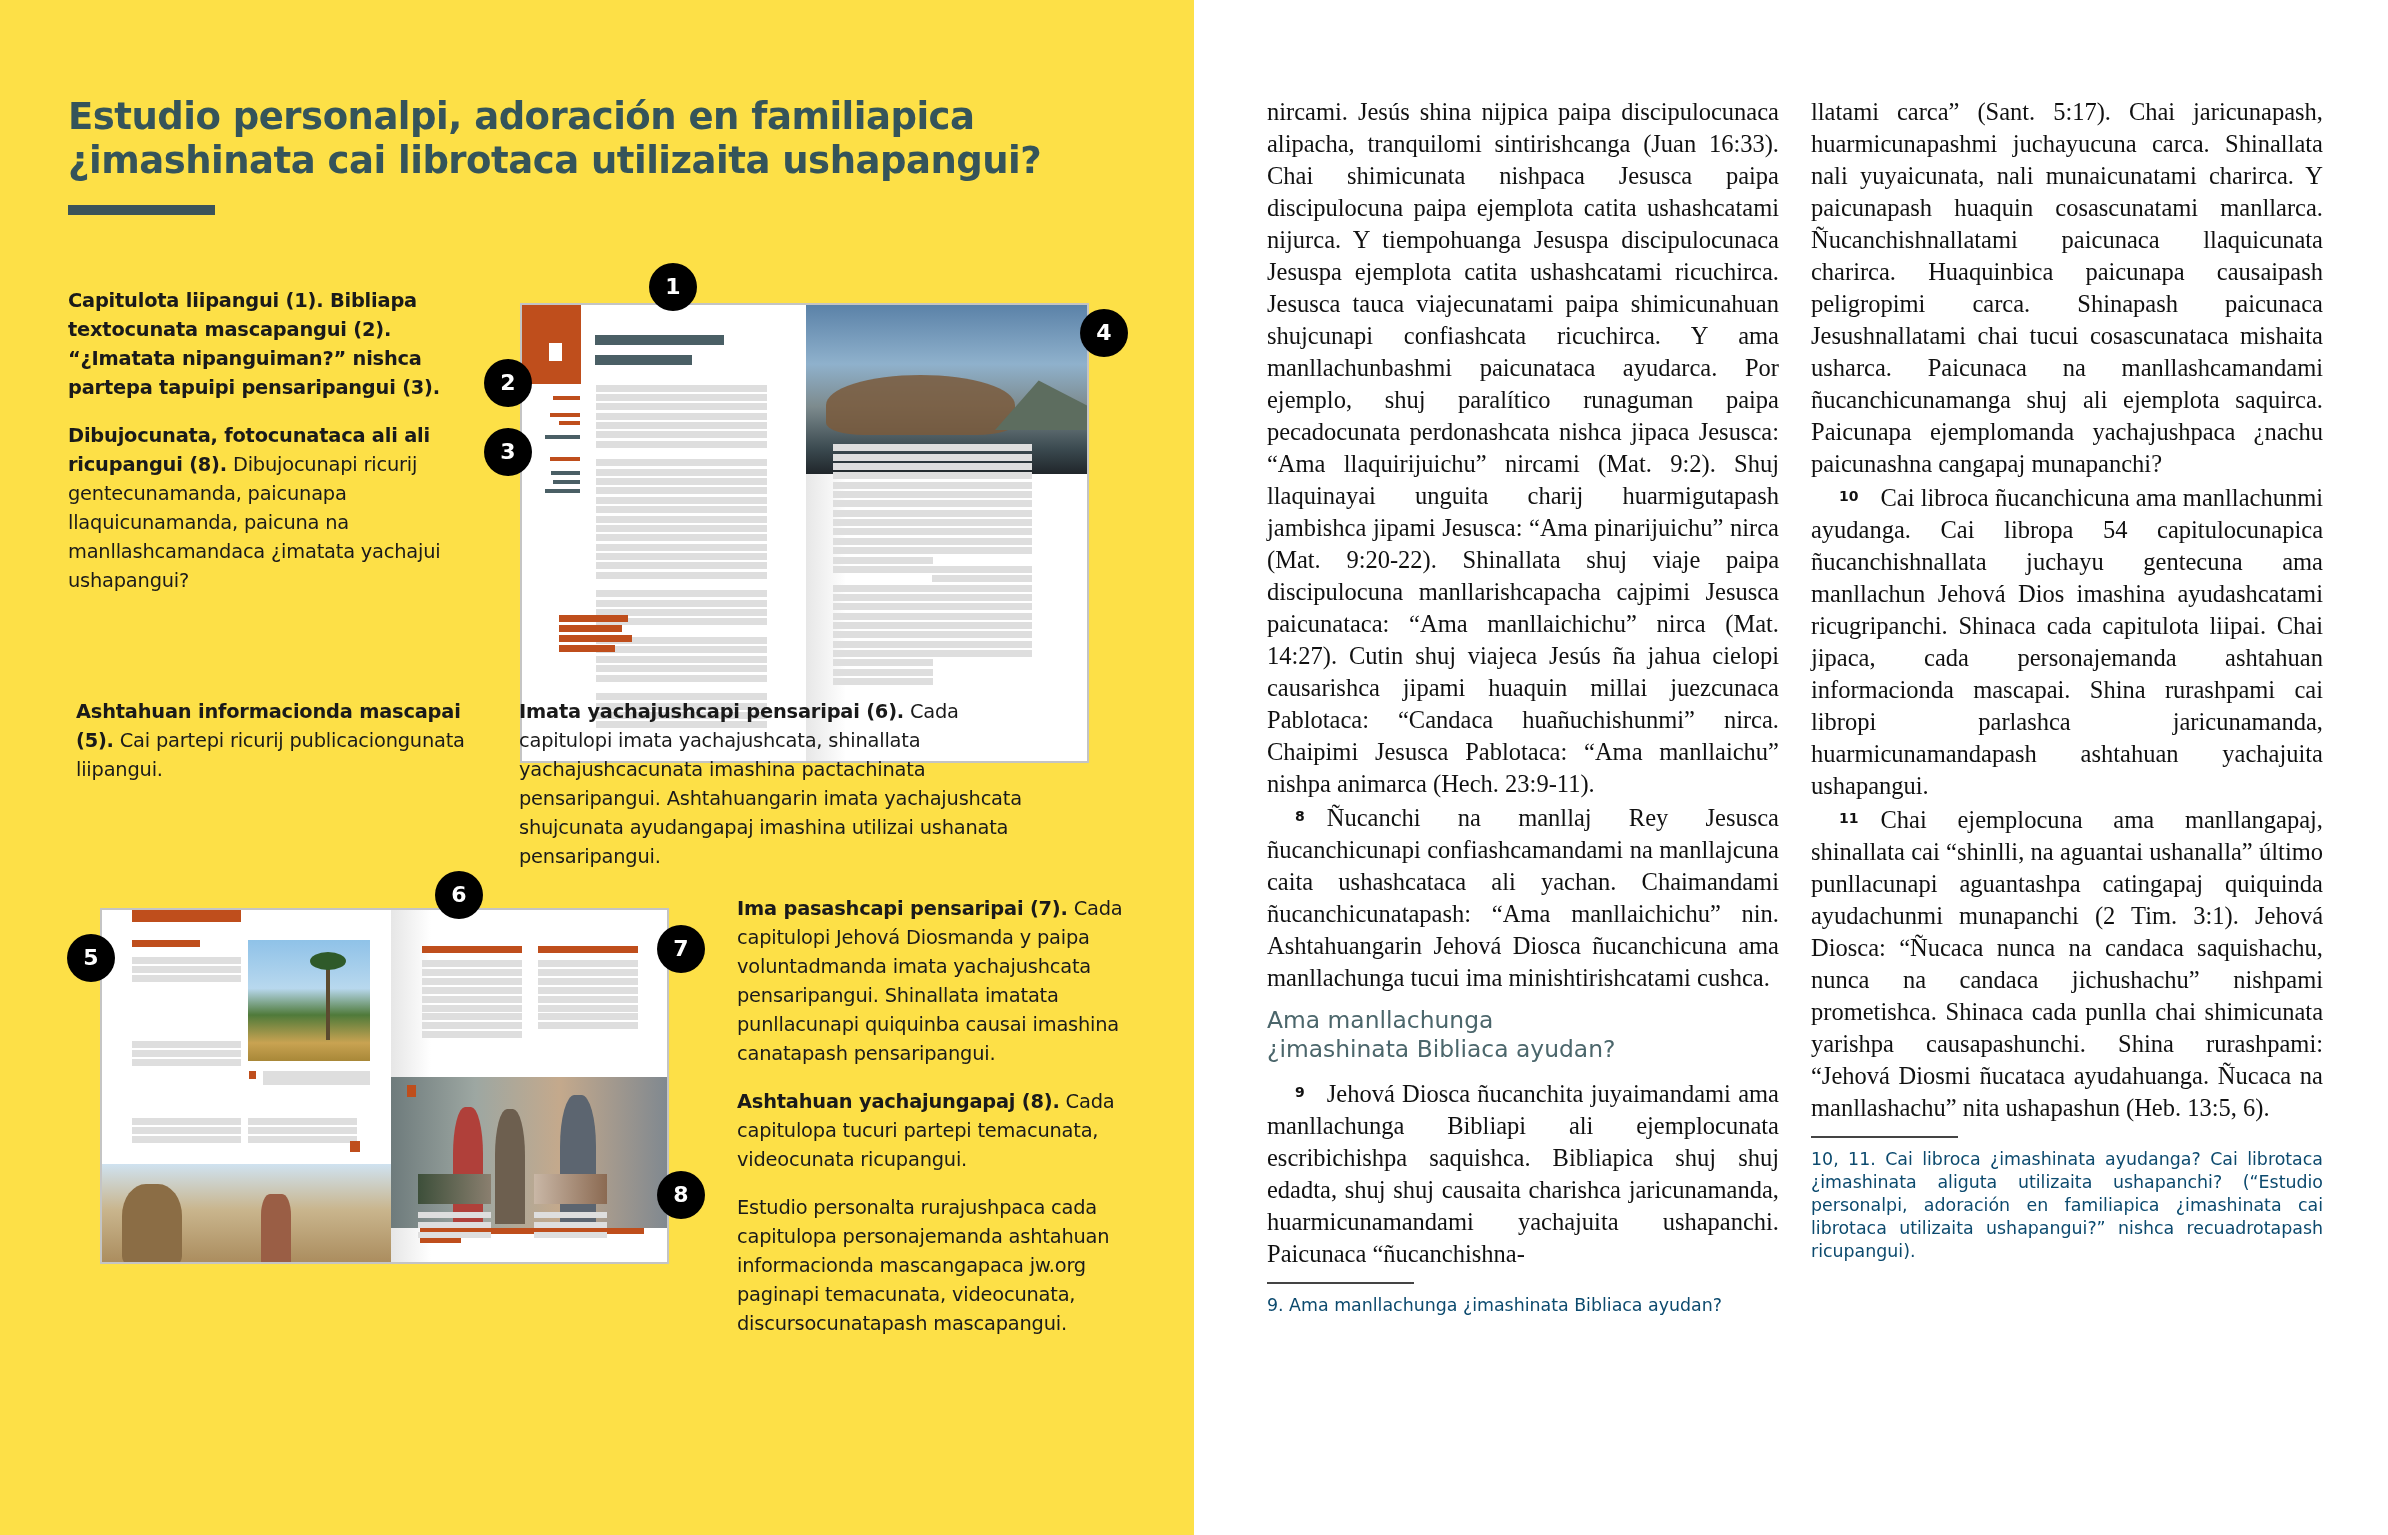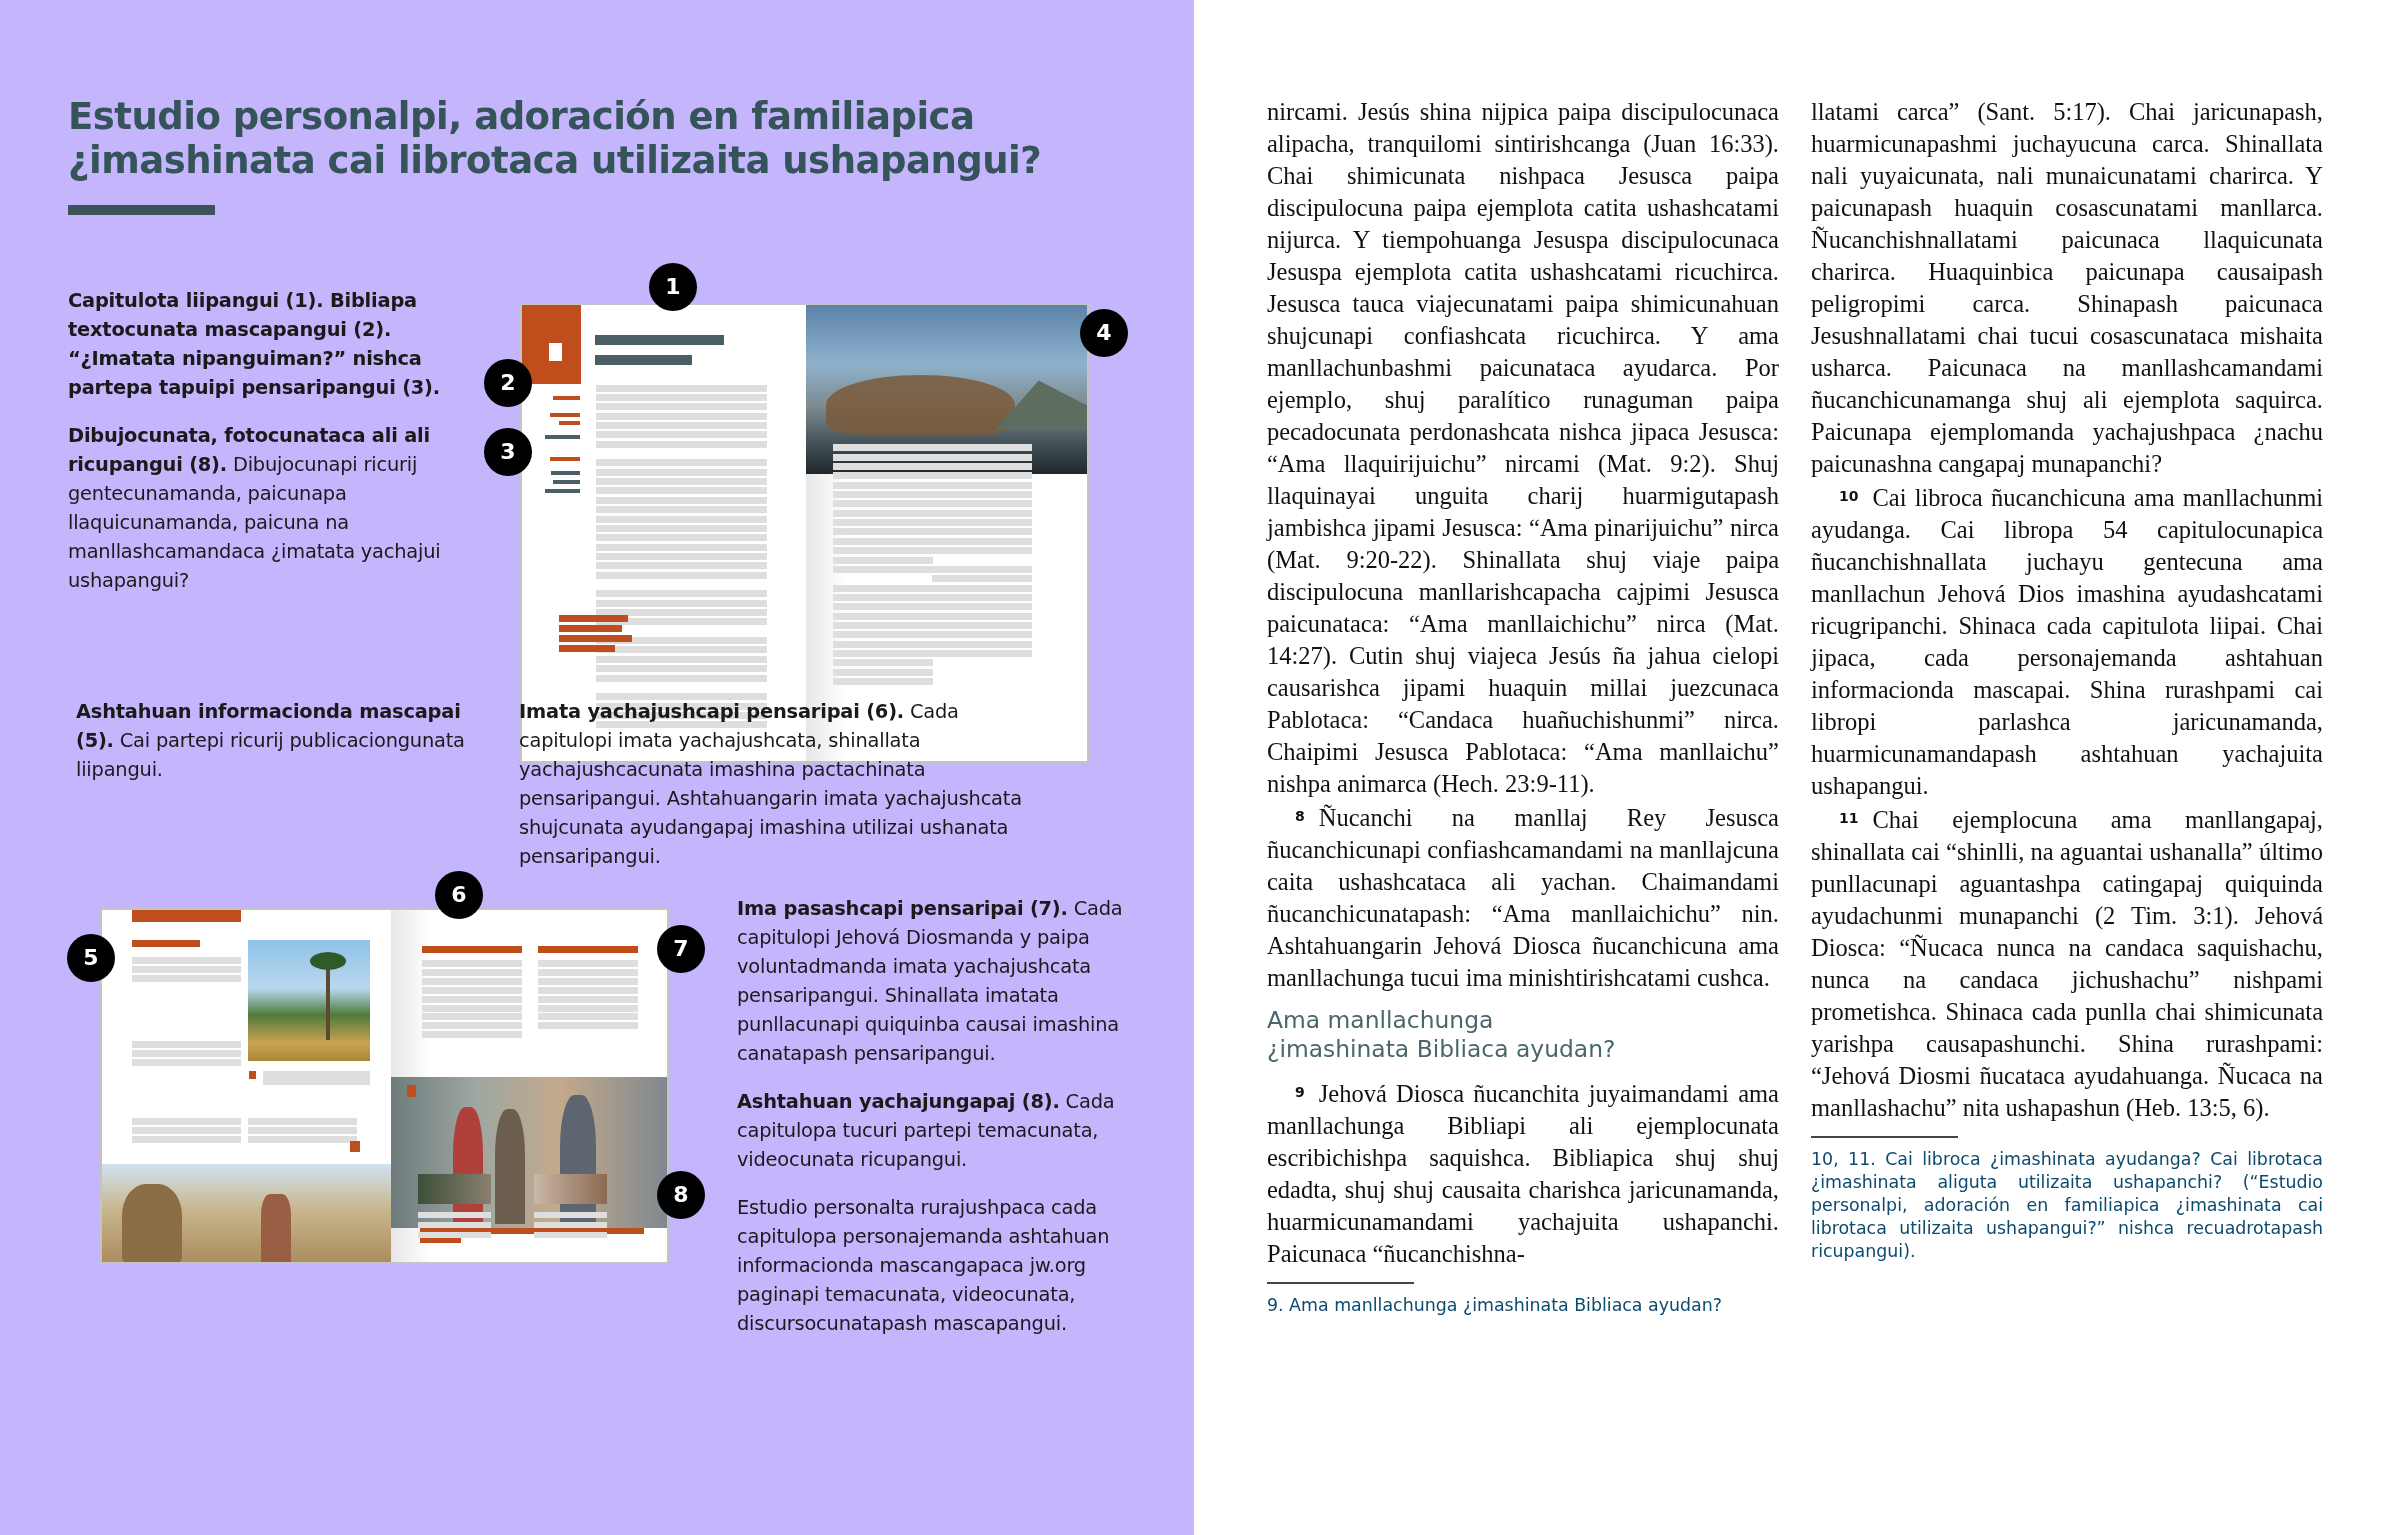--- a/index.html
+++ b/index.html
@@ -1,39 +1,39 @@
 <!DOCTYPE html>
 <html><head>
 <meta charset="utf-8">
 <style>
   * { box-sizing: border-box; margin: 0; padding: 0; }
   html, body { width: 2388px; height: 1535px; overflow: hidden; background: #fff; }
   body { position: relative; font-family: "DejaVu Sans", sans-serif; color: #111; }
 
-  #left-page { position: absolute; left: 0; top: 0; width: 1194px; height: 1535px; background: #c4b5fd; text-decoration: underline; }
+  #left-page { position: absolute; left: 0; top: 0; width: 1194px; height: 1535px; background: #fde047; text-decoration: underline; }
   #right-page { position: absolute; left: 1194px; top: 0; width: 1194px; height: 1535px; background: #fff; }
 
   .title { position: absolute; left: 68px; top: 95px; width: 995px; font-family: "DejaVu Sans", sans-serif; font-size: 37px; line-height: 44px; color: #35545a; letter-spacing: -0.5px; }
   .title-rule { position: absolute; left: 68px; top: 205px; width: 147px; height: 10px; background: #3c5459; }
 
   .note { position: absolute; font-size: 19.4px; line-height: 29px; color: #1a1a1a; letter-spacing: -0.2px; }
   .note p { margin-bottom: 19px; }
   .note b { font-weight: bold; }
 
   .mock { position: absolute; background: #fff; border: 2px solid #c4c4c4; overflow: hidden; }
   .badge { position: absolute; width: 48px; height: 48px; border-radius: 50%; background: #000; color: #fff; font-family: "DejaVu Sans", sans-serif; font-weight: bold; font-size: 22px; line-height: 48px; text-align: center; z-index: 5; }
 
   .g { position: absolute; height: 7px; background: #dedede; }
   .o { position: absolute; background: #bf4e1c; }
   .s { position: absolute; background: #4a5f65; }
 
   .col { position: absolute; font-family: "Liberation Serif", serif; font-size: 24.5px; line-height: 32px; color: #111; text-align: justify; hyphens: manual; }
   .col p { text-indent: 0; }
   .col p.para { text-indent: 28px; }
-  .pnum { font-family: "DejaVu Sans", sans-serif; font-size: 14px; font-weight: bold; vertical-align: 5px; margin-right: 14px; }
+  .pnum { font-family: "DejaVu Sans", sans-serif; font-size: 14px; font-weight: bold; vertical-align: 5px; margin-right: 22px; }
   .subhead { font-family: "DejaVu Sans", sans-serif; font-size: 23.4px; line-height: 29px; color: #4b666b; text-align: left; margin: 12px 0 12px; }
   .fn-rule { width: 147px; height: 2px; background: #444; margin: 12px 0 10px; }
   .fn { font-family: "DejaVu Sans", sans-serif; font-size: 17.4px; line-height: 23px; color: #0c4a6e; text-align: justify; }
 </style>
 </head>
 <body>
 
 <div id="left-page">
   <h1 class="title">
     <span>Estudio personalpi, adoración en familiapica</span><br>

